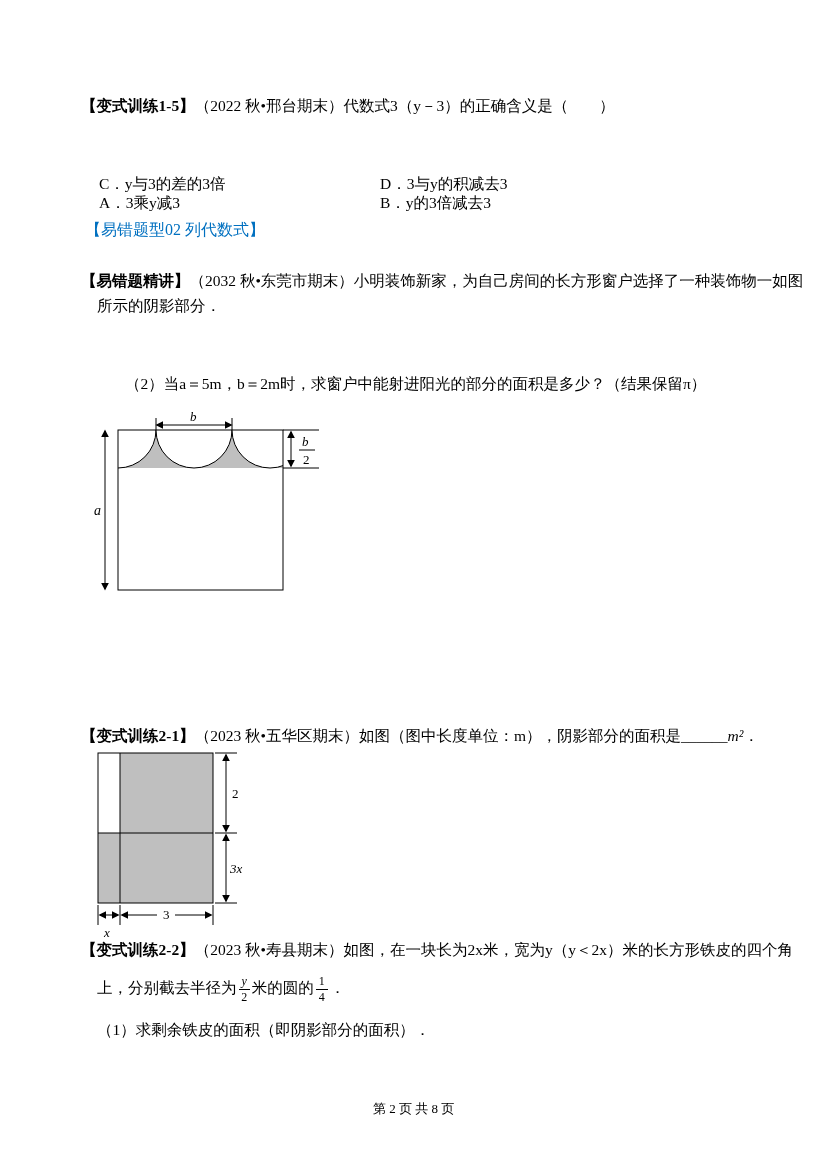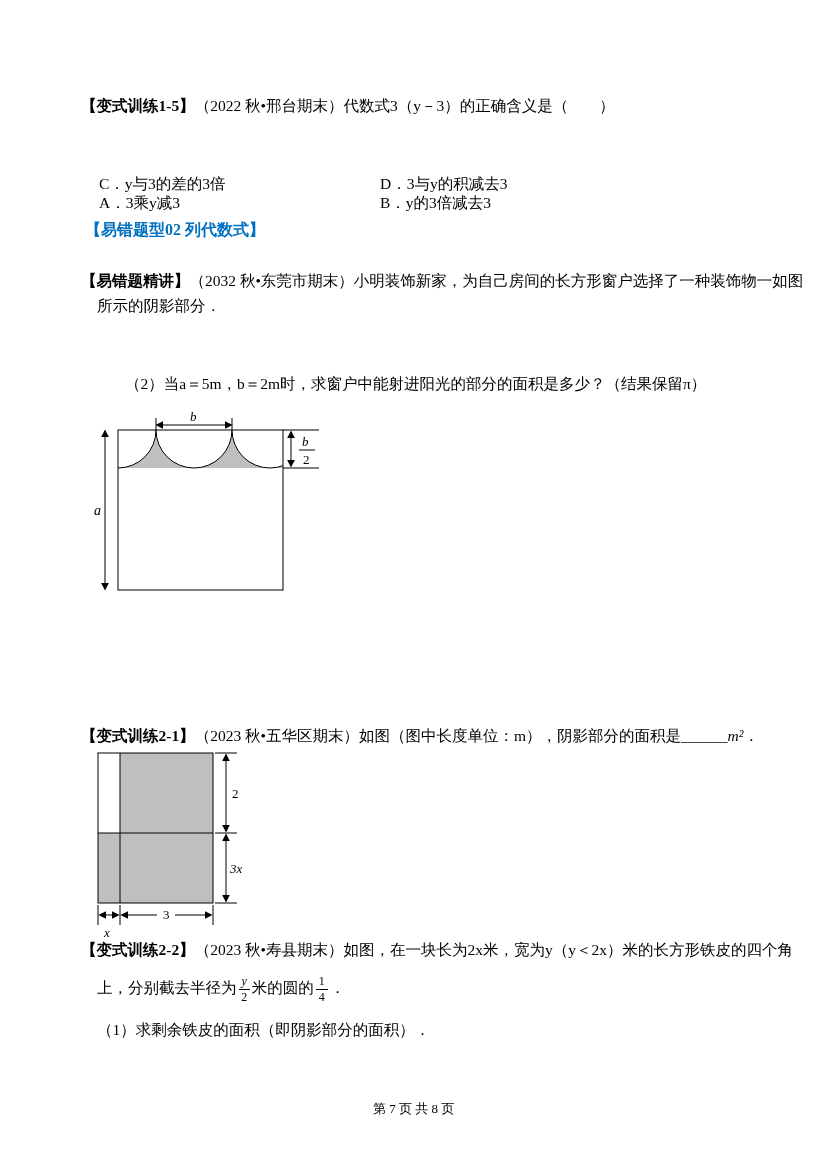--- a/index.html
+++ b/index.html
@@ -3,21 +3,21 @@
 <meta charset="utf-8">
 <style>
   html,body { margin:0; padding:0; background:#fff; }
   .page {
     position:relative; width:827px; height:1169px; background:#ffffff;
     font-family:"Liberation Serif","DejaVu Serif",serif;
     font-size:15.5px; color:#000; overflow:hidden;
   }
   .abs { position:absolute; white-space:nowrap; }
   .tag { color:#000000; font-weight:bold; }
-  .blue-head { color:#0070c0; font-weight:bold; font-size:16px; }
+  .blue-head { color:#0070c0; font-weight:normal; font-size:16px; }
   .opt-left { display:inline-block; width:281px; }
   .it { font-style:italic; }
   .frac {
     display:inline-block; text-align:center; font-size:12px;
     line-height:1.25; vertical-align:middle; margin:0 2px;
   }
   .frac .num { display:block; border-bottom:1px solid #000; padding:0 3px; }
   .frac .den { display:block; }
   .footer { position:absolute; top:1100px; left:0; width:827px; text-align:center; font-size:13px; }
   svg text { font-family:"Liberation Serif","DejaVu Serif",serif; }
@@ -117,15 +117,15 @@
   </div>
 
   <div class="abs" style="top:940px; left:81px;">
     <span class="tag">【变式训练2-2】</span><span>（2023 秋•寿县期末）如图，在一块长为2x米，宽为y（y＜2x）米的长方形铁皮的四个角</span>
   </div>
   <div class="abs" style="top:974px; left:97px;">
     <span>上，分别截去半径为</span><span class="frac"><span class="num it">y</span><span class="den">2</span></span><span>米的圆的</span><span class="frac"><span class="num">1</span><span class="den">4</span></span><span>．</span>
   </div>
   <div class="abs" style="top:1020px; left:97px;text-align:right;">（1）求剩余铁皮的面积（即阴影部分的面积）．</div>
 
-  <div class="footer">第 7 页 共 8 页</div>
+  <div class="footer">第 2 页 共 8 页</div>
 
 </div>
 
 </body></html>

